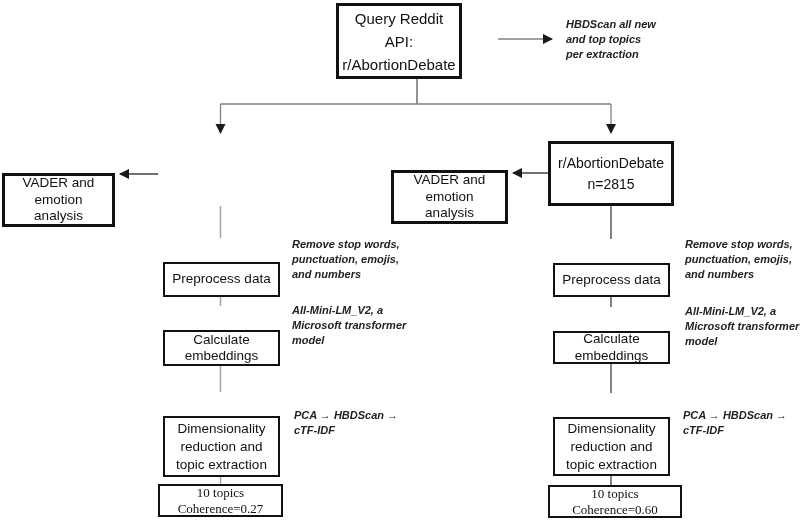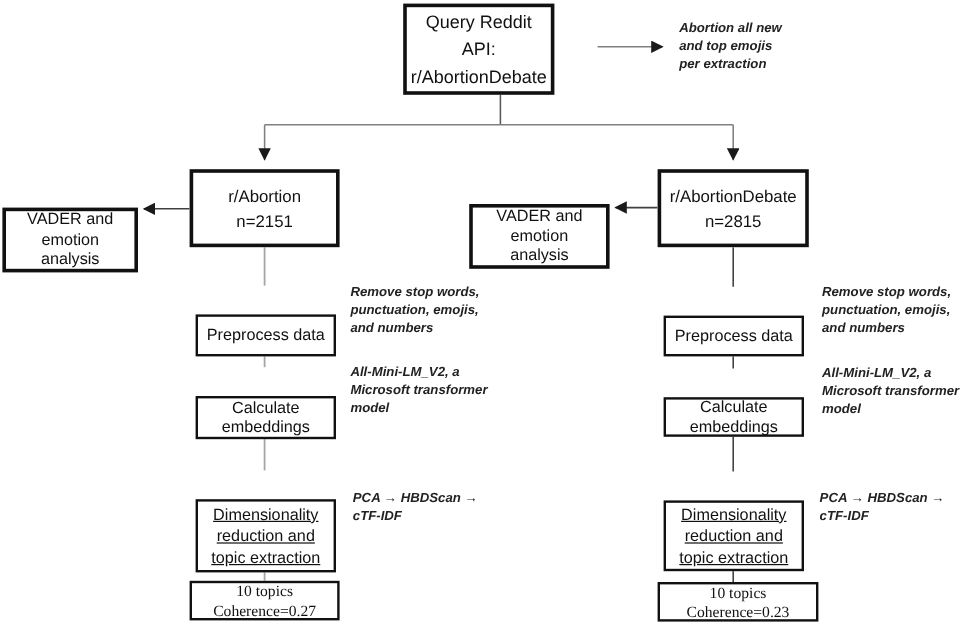--- a/index.html
+++ b/index.html
@@ -22,21 +22,21 @@
     align-items:center;
     justify-content:center;
     text-align:center;
     color:#111111;
   }
   .box.thin{border-width:2px;}
   .f15{font-size:15px;line-height:23px;}
   .f14{font-size:14px;line-height:21px;}
   .f13b{font-size:13.5px;line-height:16.5px;margin-top:24px;}
   .f13{font-size:13px;line-height:15.5px;font-family:Liberation Serif, serif;}
-  .dim-lh{line-height:18px;text-decoration:underline;}
+  .dim-lh{line-height:18px;}
   .note{
     position:absolute;
     font-style:italic;
     font-weight:600;
     font-size:11px;
     line-height:15px;
     color:#222222;
     text-align:left;
     white-space:nowrap;
   }
@@ -73,35 +73,31 @@
     <path d="M611,340 V393" stroke="#404040" stroke-width="1.3" fill="none"></path>
     <path d="M611,452 V485" stroke="#404040" stroke-width="1.3" fill="none"></path>
   </svg>
 
   <div class="box f15" style="left:336px;top:3px;width:126px;height:76px;border-width:3.5px;justify-content:flex-end;">
     <div>Query Reddit API:</div>
     <div>r/AbortionDebate</div>
   </div>
 
   <div class="note" style="left:566px;top:17px;">
-    <div>Abortion all new</div>
-    <div>and top emojis</div>
+    <div>HBDScan all new</div>
+    <div>and top topics</div>
     <div>per extraction</div>
   </div>
 
   <div class="box f13b" style="left:2px;top:149px;width:113px;height:54px;">
     <div>VADER and</div>
     <div>emotion</div>
     <div>analysis</div>
   </div>
 
-  <div class="box f14" style="left:158px;top:141px;width:125px;height:65px;">
-    <div>r/Abortion</div>
-    <div>n=2151</div>
-  </div>
 
   <div class="box thin f13b" style="left:163px;top:238px;width:117px;height:35px;">
     <div>Preprocess data</div>
   </div>
   <div class="note" style="left:292px;top:237px;">
     <div>Remove stop words,</div>
     <div>punctuation, emojis,</div>
     <div>and numbers</div>
   </div>
 
@@ -165,16 +161,16 @@
     <div>reduction and</div>
     <div>topic extraction</div>
   </div>
   <div class="note" style="left:683px;top:408px;">
     <div>PCA → HBDScan →</div>
     <div>cTF-IDF</div>
   </div>
 
   <div class="box thin f13" style="left:548px;top:485px;width:134px;height:33px;">
     <div>10 topics</div>
-    <div>Coherence=0.23</div>
+    <div>Coherence=0.60</div>
   </div>
 
 </div>
 
 </body></html>

